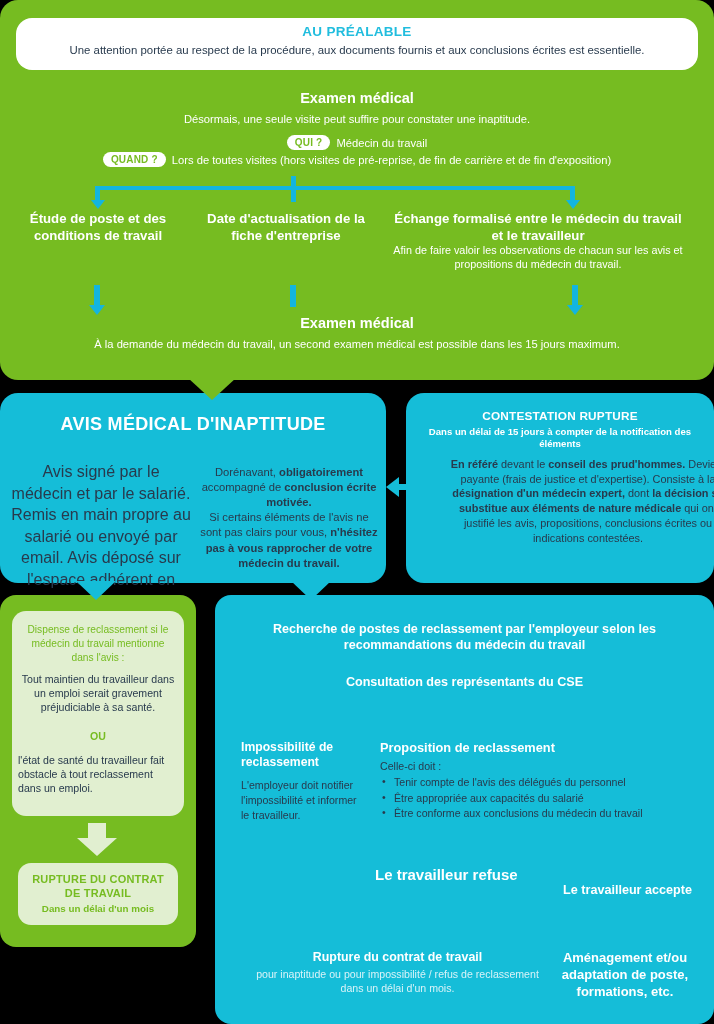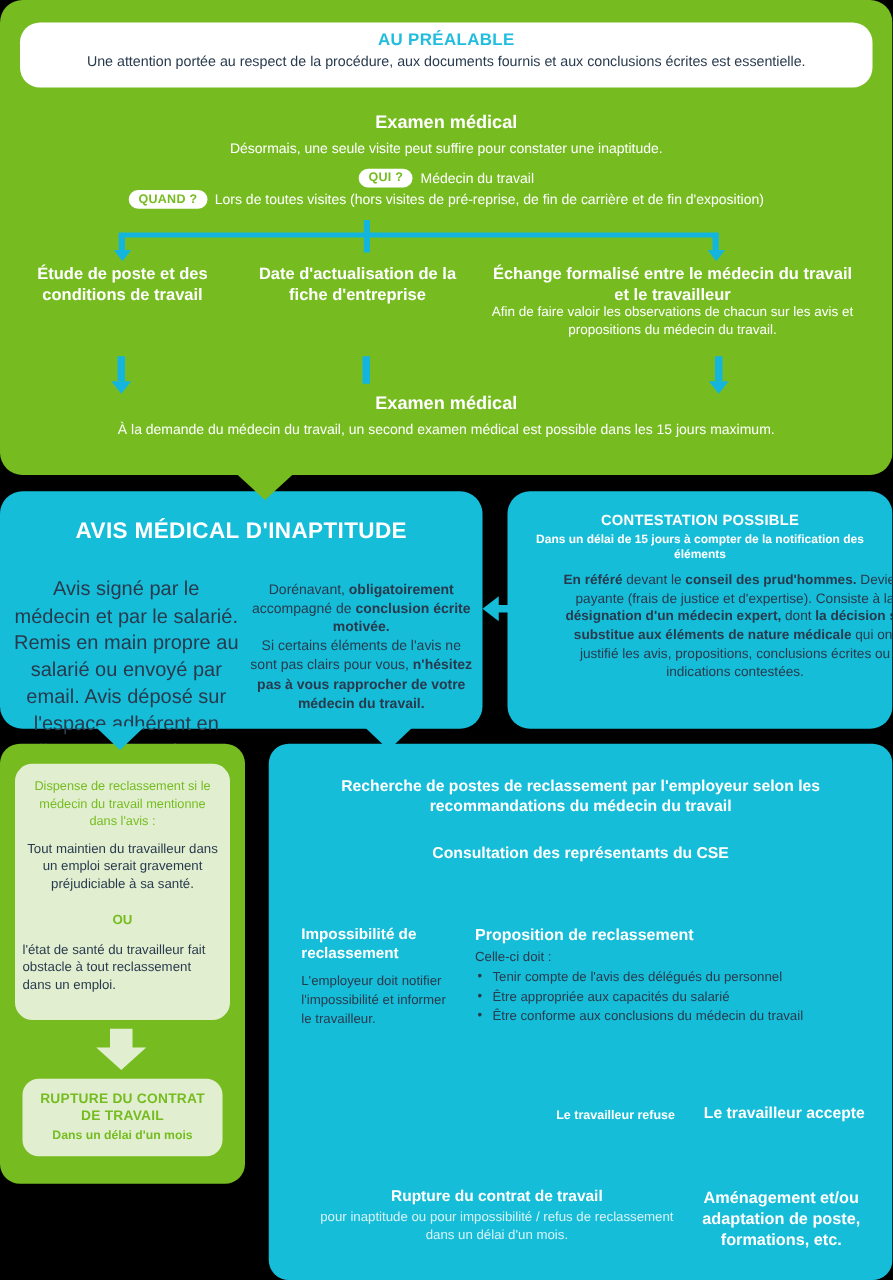--- a/index.html
+++ b/index.html
@@ -138,22 +138,22 @@
 
   #prop-title{position:absolute;left:165px;top:145px;width:320px;
               color:#fff;font-weight:bold;font-size:12.8px;}
   #prop-intro{position:absolute;left:165px;top:165px;width:320px;
               color:#283A4D;font-size:10.6px;}
   #prop-list{position:absolute;left:165px;top:180px;width:320px;margin:0;padding:0;
              list-style:none;color:#283A4D;font-size:10.6px;line-height:1.48;}
   #prop-list li{position:relative;padding-left:14px;}
   #prop-list li:before{content:"•";position:absolute;left:2px;top:-1px;}
 
-  #refuse{position:absolute;left:160px;top:292px;width:165px;text-align:right;
-          color:#fff;font-weight:bold;font-size:10px;}
+  #refuse{position:absolute;left:160px;top:271px;width:165px;text-align:left;
+          color:#fff;font-weight:bold;font-size:15px;}
   #accepte{position:absolute;left:330px;top:288px;width:165px;text-align:center;
            color:#fff;font-weight:bold;font-size:12.6px;}
 
   #rct-title{position:absolute;left:40px;top:355px;width:285px;text-align:center;
              color:#fff;font-weight:bold;font-size:12.4px;}
   #rct-sub{position:absolute;left:40px;top:372px;width:285px;text-align:center;
            color:#D8F3F8;font-size:10.6px;line-height:1.35;}
   #amen{position:absolute;left:330px;top:355px;width:160px;text-align:center;
         color:#fff;font-weight:bold;font-size:13px;line-height:1.3;}
 </style>
@@ -203,21 +203,21 @@
 
 <div id="green-arrow"></div>
 
 <div class="panel" id="avis">
   <div id="avis-title">AVIS MÉDICAL D'INAPTITUDE</div>
   <div id="avis-left">Avis signé par le médecin et par le salarié. Remis en main propre au salarié ou envoyé par email. Avis déposé sur l'espace adhérent en ligne ou envoyé par email.</div>
   <div id="avis-right">Dorénavant, <b>obligatoirement</b> accompagné de <b>conclusion écrite motivée.</b><br>Si certains éléments de l'avis ne sont pas clairs pour vous, <b>n'hésitez pas à vous rapprocher de votre médecin du travail.</b></div>
 </div>
 
 <div class="panel" id="contest">
-  <div id="contest-title">CONTESTATION POSSIBLE</div>
+  <div id="contest-title">CONTESTATION RUPTURE</div>
   <div id="contest-sub">Dans un délai de 15 jours à compter de la notification des éléments</div>
   <div id="contest-body"><b>En référé</b> devant le <b>conseil des prud'hommes.</b> Devient payante (frais de justice et d'expertise). Consiste à la <b>désignation d'un médecin expert,</b> dont <b>la décision se substitue aux éléments de nature médicale</b> qui ont justifié les avis, propositions, conclusions écrites ou indications contestées.</div>
 </div>
 <div id="back-arrow-stem"></div>
 <div id="back-arrow-head"></div>
 
 <div id="bd1"></div>
 <div id="bd2"></div>
 
 <div class="panel" id="green-bot">

